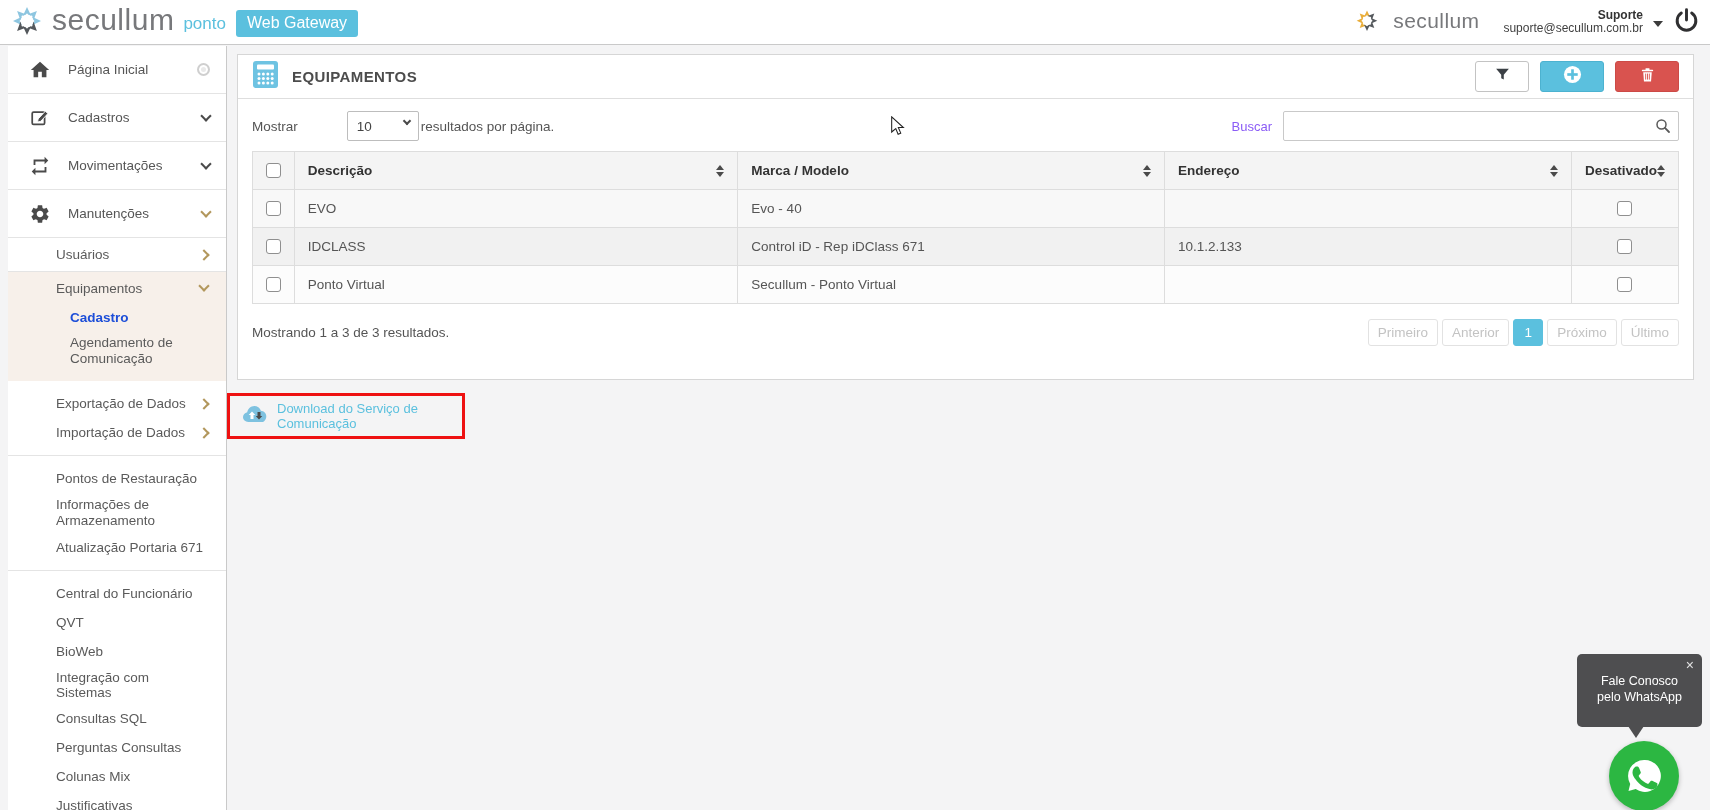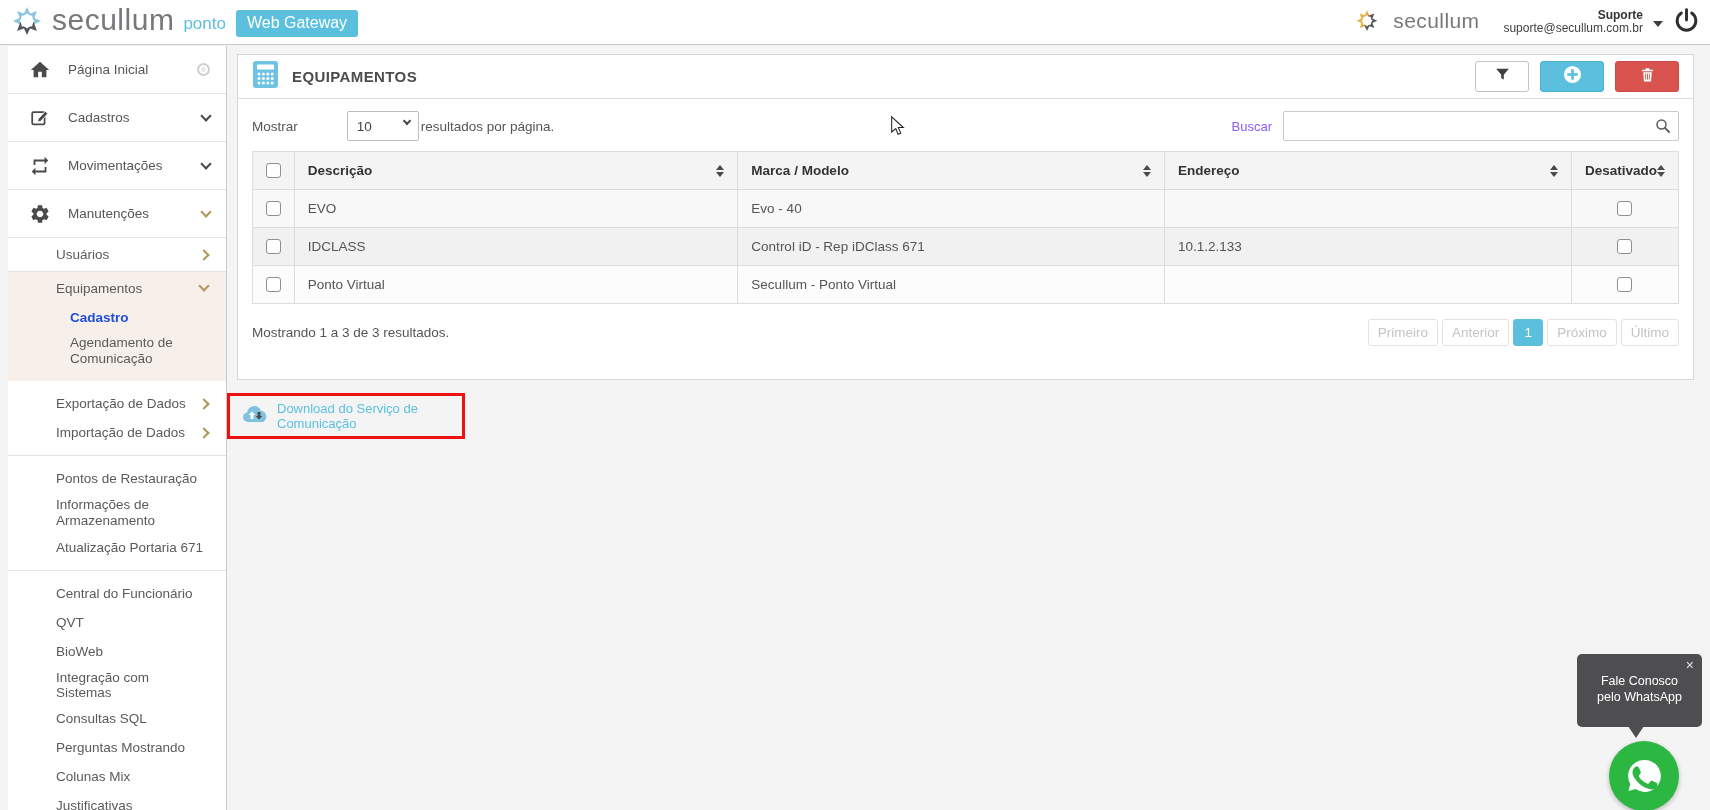--- a/index.html
+++ b/index.html
@@ -262,21 +262,21 @@
     <div class="nav2">
       <span>BioWeb</span>
     </div>
     <div class="nav2">
       <span>Integração com Sistemas</span>
     </div>
     <div class="nav2">
       <span>Consultas SQL</span>
     </div>
     <div class="nav2">
-      <span>Perguntas Mostrando</span>
+      <span>Perguntas Consultas</span>
     </div>
     <div class="nav2">
       <span>Colunas Mix</span>
     </div>
     <div class="nav2">
       <span>Justificativas</span>
     </div>
 
   </div>
 </nav>

